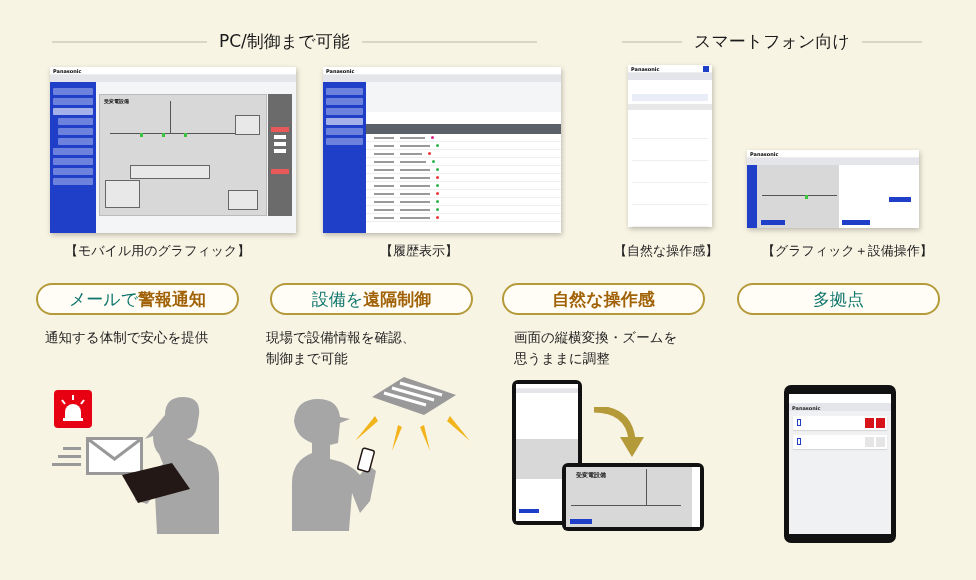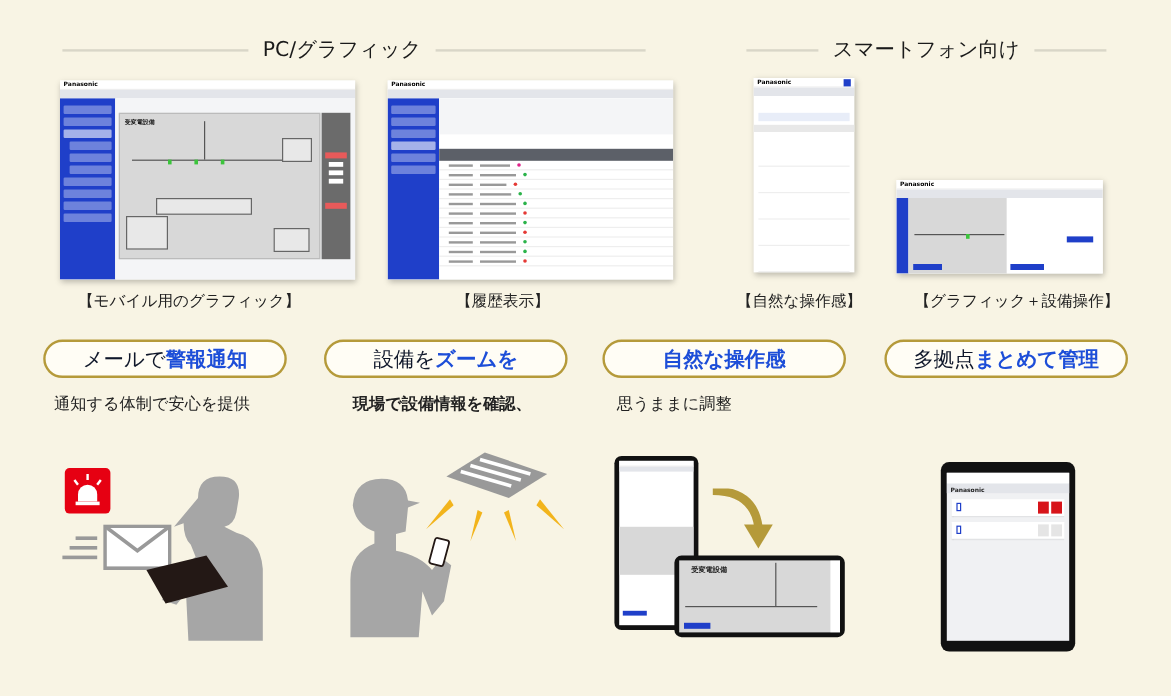--- a/index.html
+++ b/index.html
@@ -41,41 +41,41 @@
   .tbl-head { height: 10px; background: #5c6068; }
   .dot { width: 3px; height: 3px; border-radius: 50%; }
 
   .caption { position: absolute; top: 242px; font-size: 13px; color: #222; white-space: nowrap; }
   #cap1 { left: 65px; }
   #cap2 { left: 380px; }
   #cap3 { left: 614px; }
   #cap4 { left: 762px; }
 
   .pill { position: absolute; top: 283px; height: 32px; border: 2px solid #b59a3a; border-radius: 18px; background: #fffdf5; font-size: 17px; font-weight: bold; display: flex; align-items: center; justify-content: center; white-space: nowrap; }
-  .pill .dark { color: #0f172a; font-weight: normal; }
-  .pill .red { color: #1d4ed8; }
+  .pill .dark { color: #0f766e; font-weight: normal; }
+  .pill .red { color: #a16207; }
   #pill1 { left: 36px; width: 203px; }
   #pill2 { left: 270px; width: 203px; }
   #pill3 { left: 502px; width: 203px; }
   #pill4 { left: 737px; width: 203px; }
 
   .desc { position: absolute; top: 327px; font-size: 13.5px; line-height: 21px; color: #222; }
   #desc1 { left: 45px; }
-  #desc2 { left: 294px; font-weight: bold; }
+  #desc2 { left: 266px; }
   #desc3 { left: 514px; }
   #desc4 { left: 748px; }
 
   .illus { position: absolute; }
 </style>
 </head>
 <body>
 
 <div class="section-title" id="title-pc">
   <span class="line l"></span>
-  <span>PC/グラフィック</span>
+  <span>PC/制御まで可能</span>
   <span class="line r"></span>
 </div>
 <div class="section-title" id="title-sp">
   <span class="line l"></span>
   <span>スマートフォン向け</span>
   <span class="line r"></span>
 </div>
 
 <div class="shot" id="shot1">
   <div class="topbar">
@@ -233,38 +233,39 @@
 <div class="caption" id="cap2">【履歴表示】</div>
 <div class="caption" id="cap3">【自然な操作感】</div>
 <div class="caption" id="cap4">【グラフィック＋設備操作】</div>
 
 <div class="pill" id="pill1">
   <span class="dark">メールで</span>
     <span class="red">警報通知</span>
 </div>
 <div class="pill" id="pill2">
   <span class="dark">設備を</span>
-    <span class="red">ズームを</span>
+    <span class="red">遠隔制御</span>
 </div>
 <div class="pill" id="pill3">
   <span class="dark"></span>
     <span class="red">自然な操作感</span>
 </div>
 <div class="pill" id="pill4">
   <span class="dark">多拠点</span>
-    <span class="red">まとめて管理</span>
 </div>
 
 <div class="desc" id="desc1">
     <div>通知する体制で安心を提供</div>
 </div>
 <div class="desc" id="desc2">
   <div>現場で設備情報を確認、</div>
+    <div>制御まで可能</div>
 </div>
 <div class="desc" id="desc3">
+  <div>画面の縦横変換・ズームを</div>
     <div>思うままに調整</div>
 </div>
 <div class="desc" id="desc4">
 </div>
 
 <div class="illus" style="left:30px;top:375px;width:230px;height:200px;">
   <div style="position:absolute;left:24px;top:15px;width:38px;height:38px;background:#e60012;border-radius:4px;">
     <svg width="38" height="38" viewBox="0 0 38 38">
         <path d="M11 28 h16 v-6 a8 8 0 0 0 -16 0 z" fill="#fff"></path>
         <rect x="9" y="28" width="20" height="3" fill="#fff"></rect>

